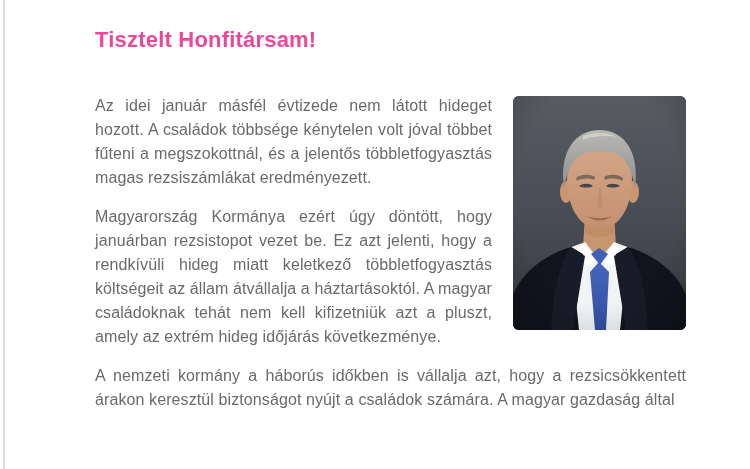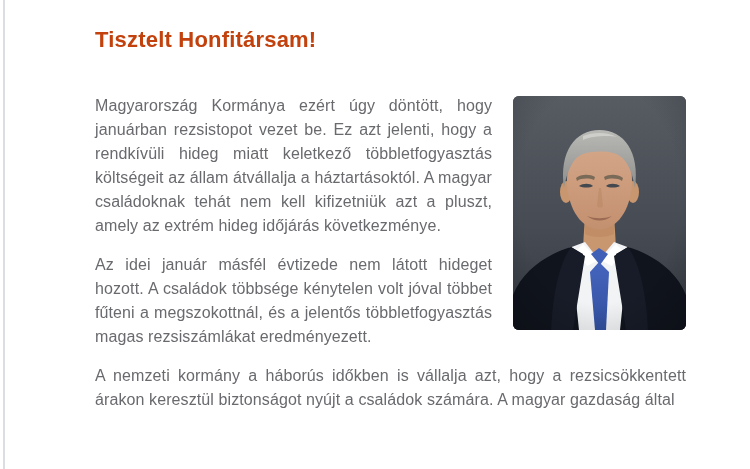--- a/index.html
+++ b/index.html
@@ -25,21 +25,21 @@
   .content {
     position: absolute;
     left: 95px;
     top: 0;
     width: 591px;
     padding-top: 26px;
   }
   .page-title {
     font-size: 22px;
     font-weight: bold;
-    color: #c2410c;
+    color: #ec4899;
     letter-spacing: 0.2px;
     margin: 0 0 40px 0;
     line-height: 28px;
   }
   .top-section {
     display: flex;
     align-items: flex-start;
   }
   .text-col {
     flex: 1 1 auto;
@@ -71,22 +71,22 @@
 <body>
 
 <div class="left-rule"></div>
 
 <div class="content">
 
   <h1 class="page-title">Tisztelt Honfitársam!</h1>
 
   <div class="top-section">
     <div class="text-col">
+      <p class="body-par">Az idei január másfél évtizede nem látott hideget hozott. A családok többsége kénytelen volt jóval többet fűteni a megszokottnál, és a jelentős többletfogyasztás magas rezsiszámlákat eredményezett.</p>
       <p class="body-par">Magyarország Kormánya ezért úgy döntött, hogy januárban rezsistopot vezet be. Ez azt jelenti, hogy a rendkívüli hideg miatt keletkező többletfogyasztás költségeit az állam átvállalja a háztartásoktól. A magyar családoknak tehát nem kell kifizetniük azt a pluszt, amely az extrém hideg időjárás következménye.</p>
-      <p class="body-par">Az idei január másfél évtizede nem látott hideget hozott. A családok többsége kénytelen volt jóval többet fűteni a megszokottnál, és a jelentős többletfogyasztás magas rezsiszámlákat eredményezett.</p>
     </div>
 
     <div class="photo-frame" role="img" aria-label="Portrait photo of a gray-haired man in a dark navy suit, white shirt and blue tie, on a gray studio background">
       <svg width="173" height="234" viewBox="0 0 173 234" xmlns="http://www.w3.org/2000/svg">
         <defs>
           <linearGradient id="bgGrad" x1="0" y1="0" x2="0" y2="1">
             <stop offset="0" stop-color="#575c63"></stop>
             <stop offset="0.55" stop-color="#474c54"></stop>
             <stop offset="1" stop-color="#363b43"></stop>
           </linearGradient>

